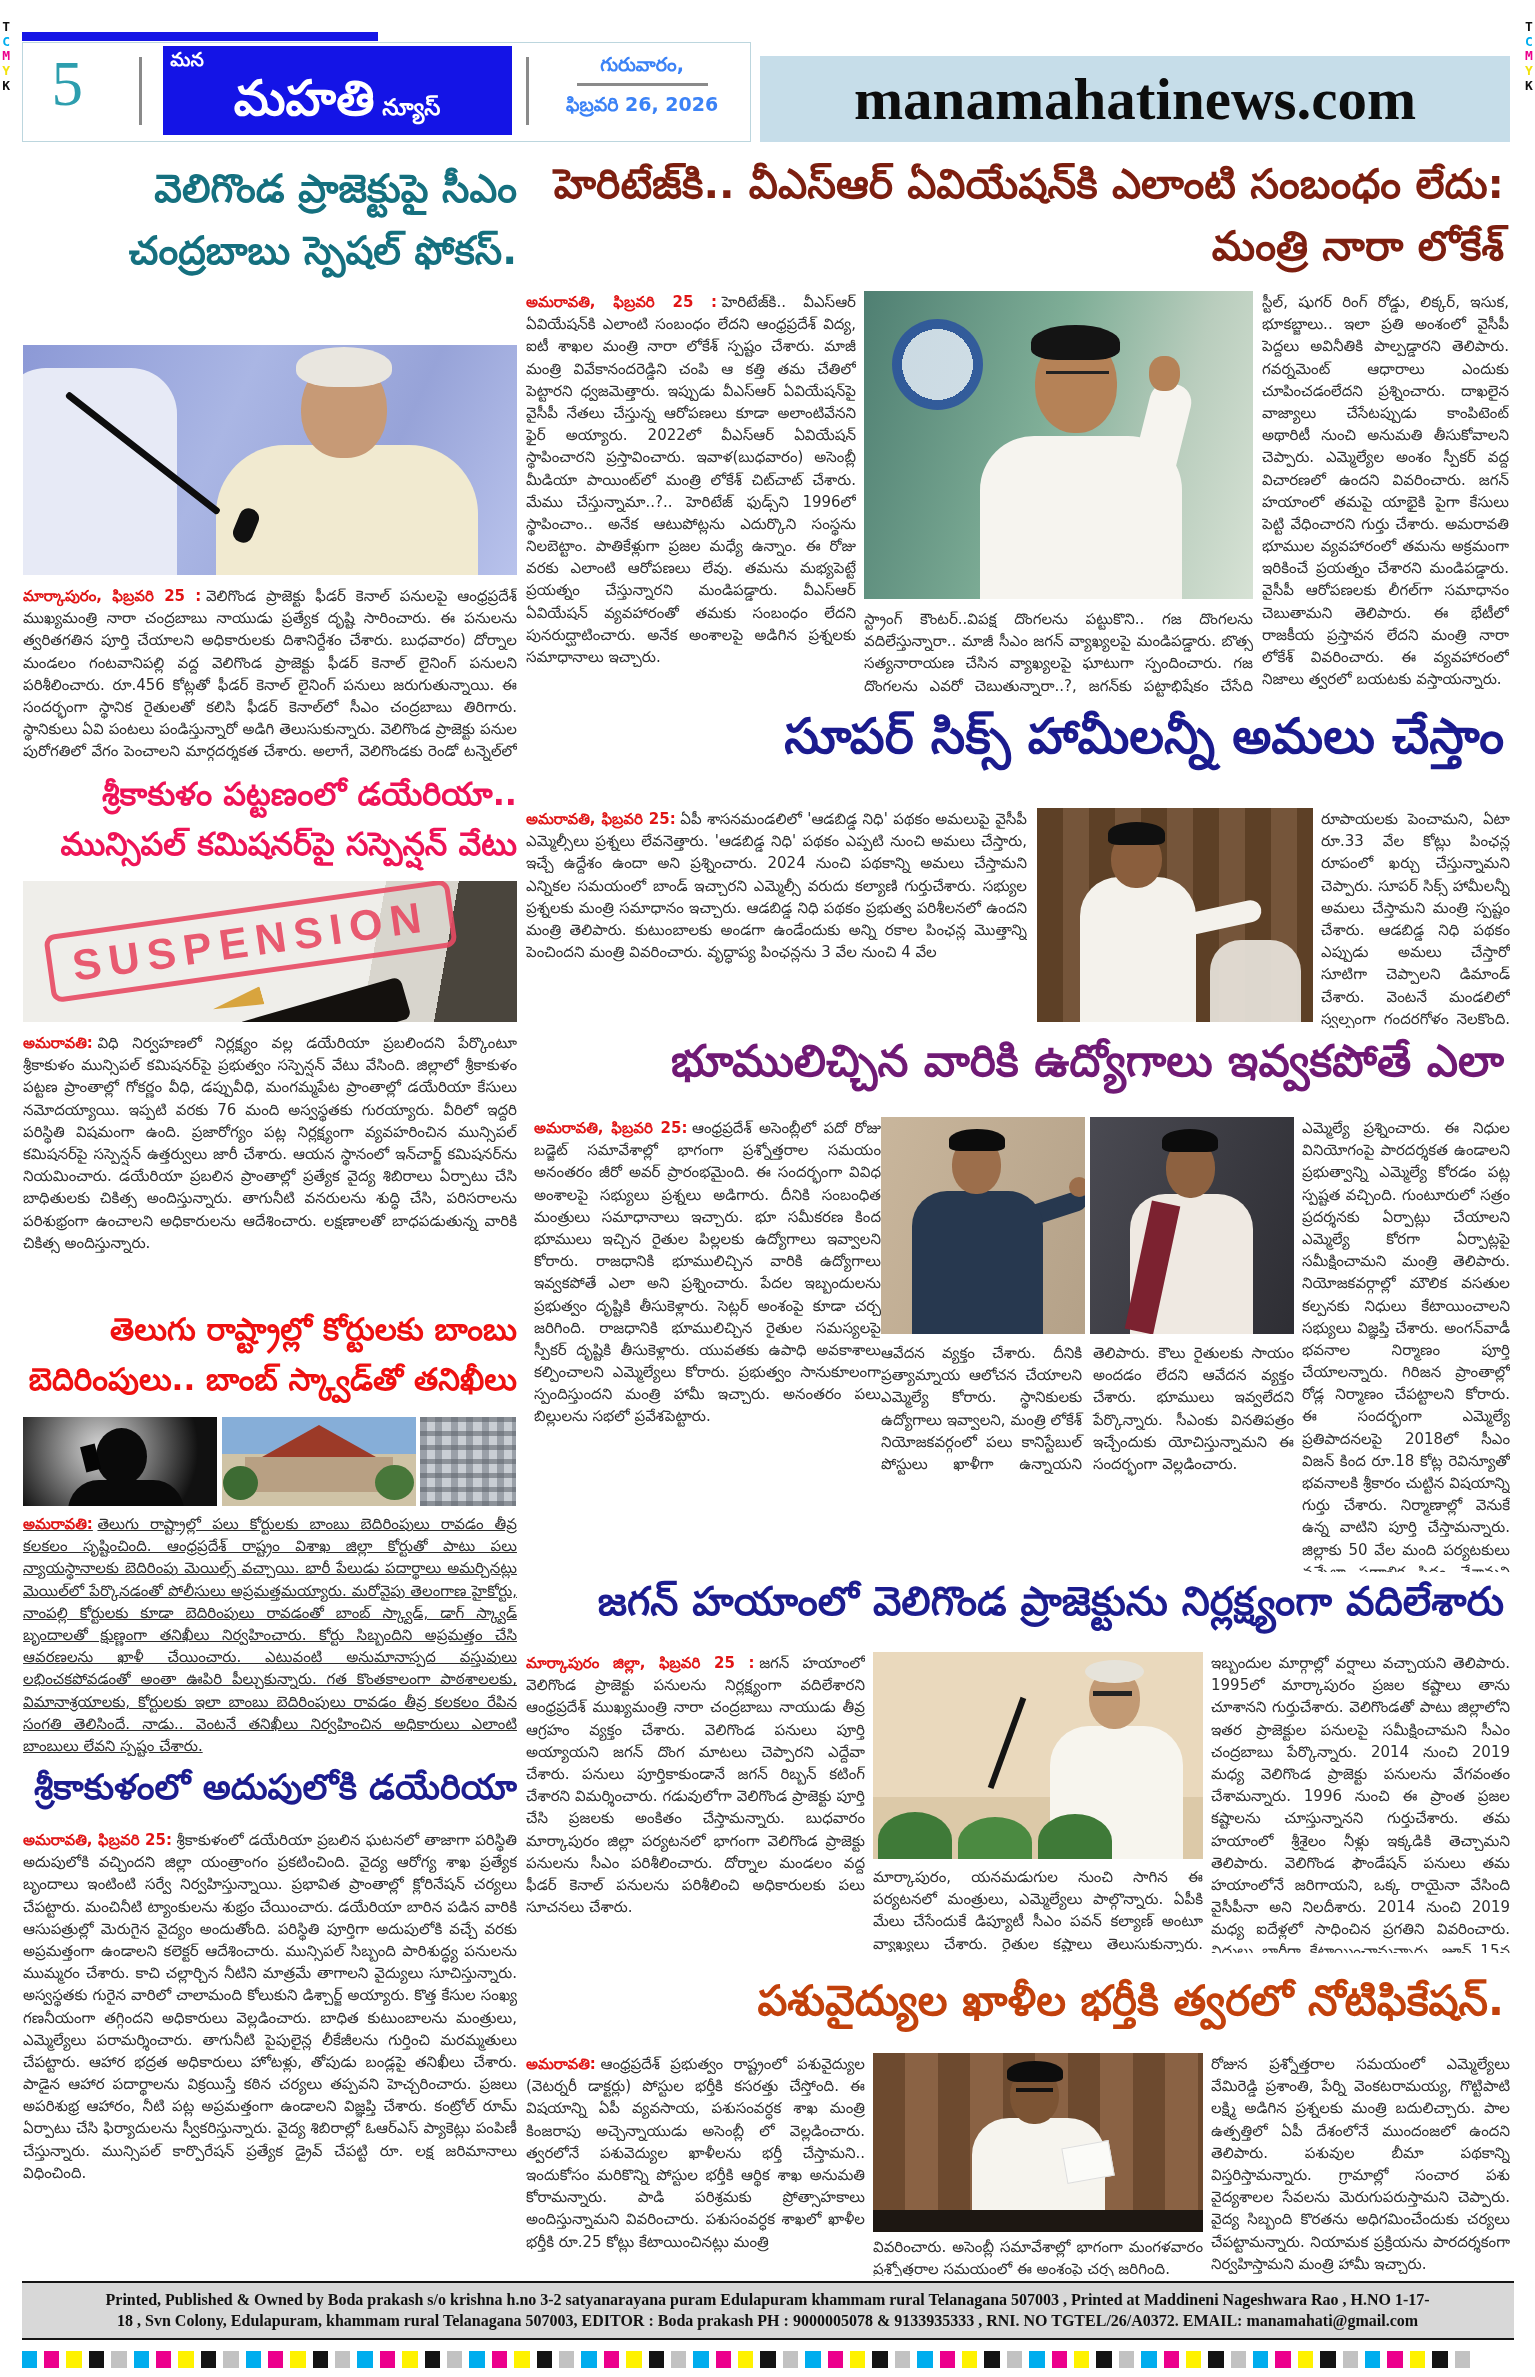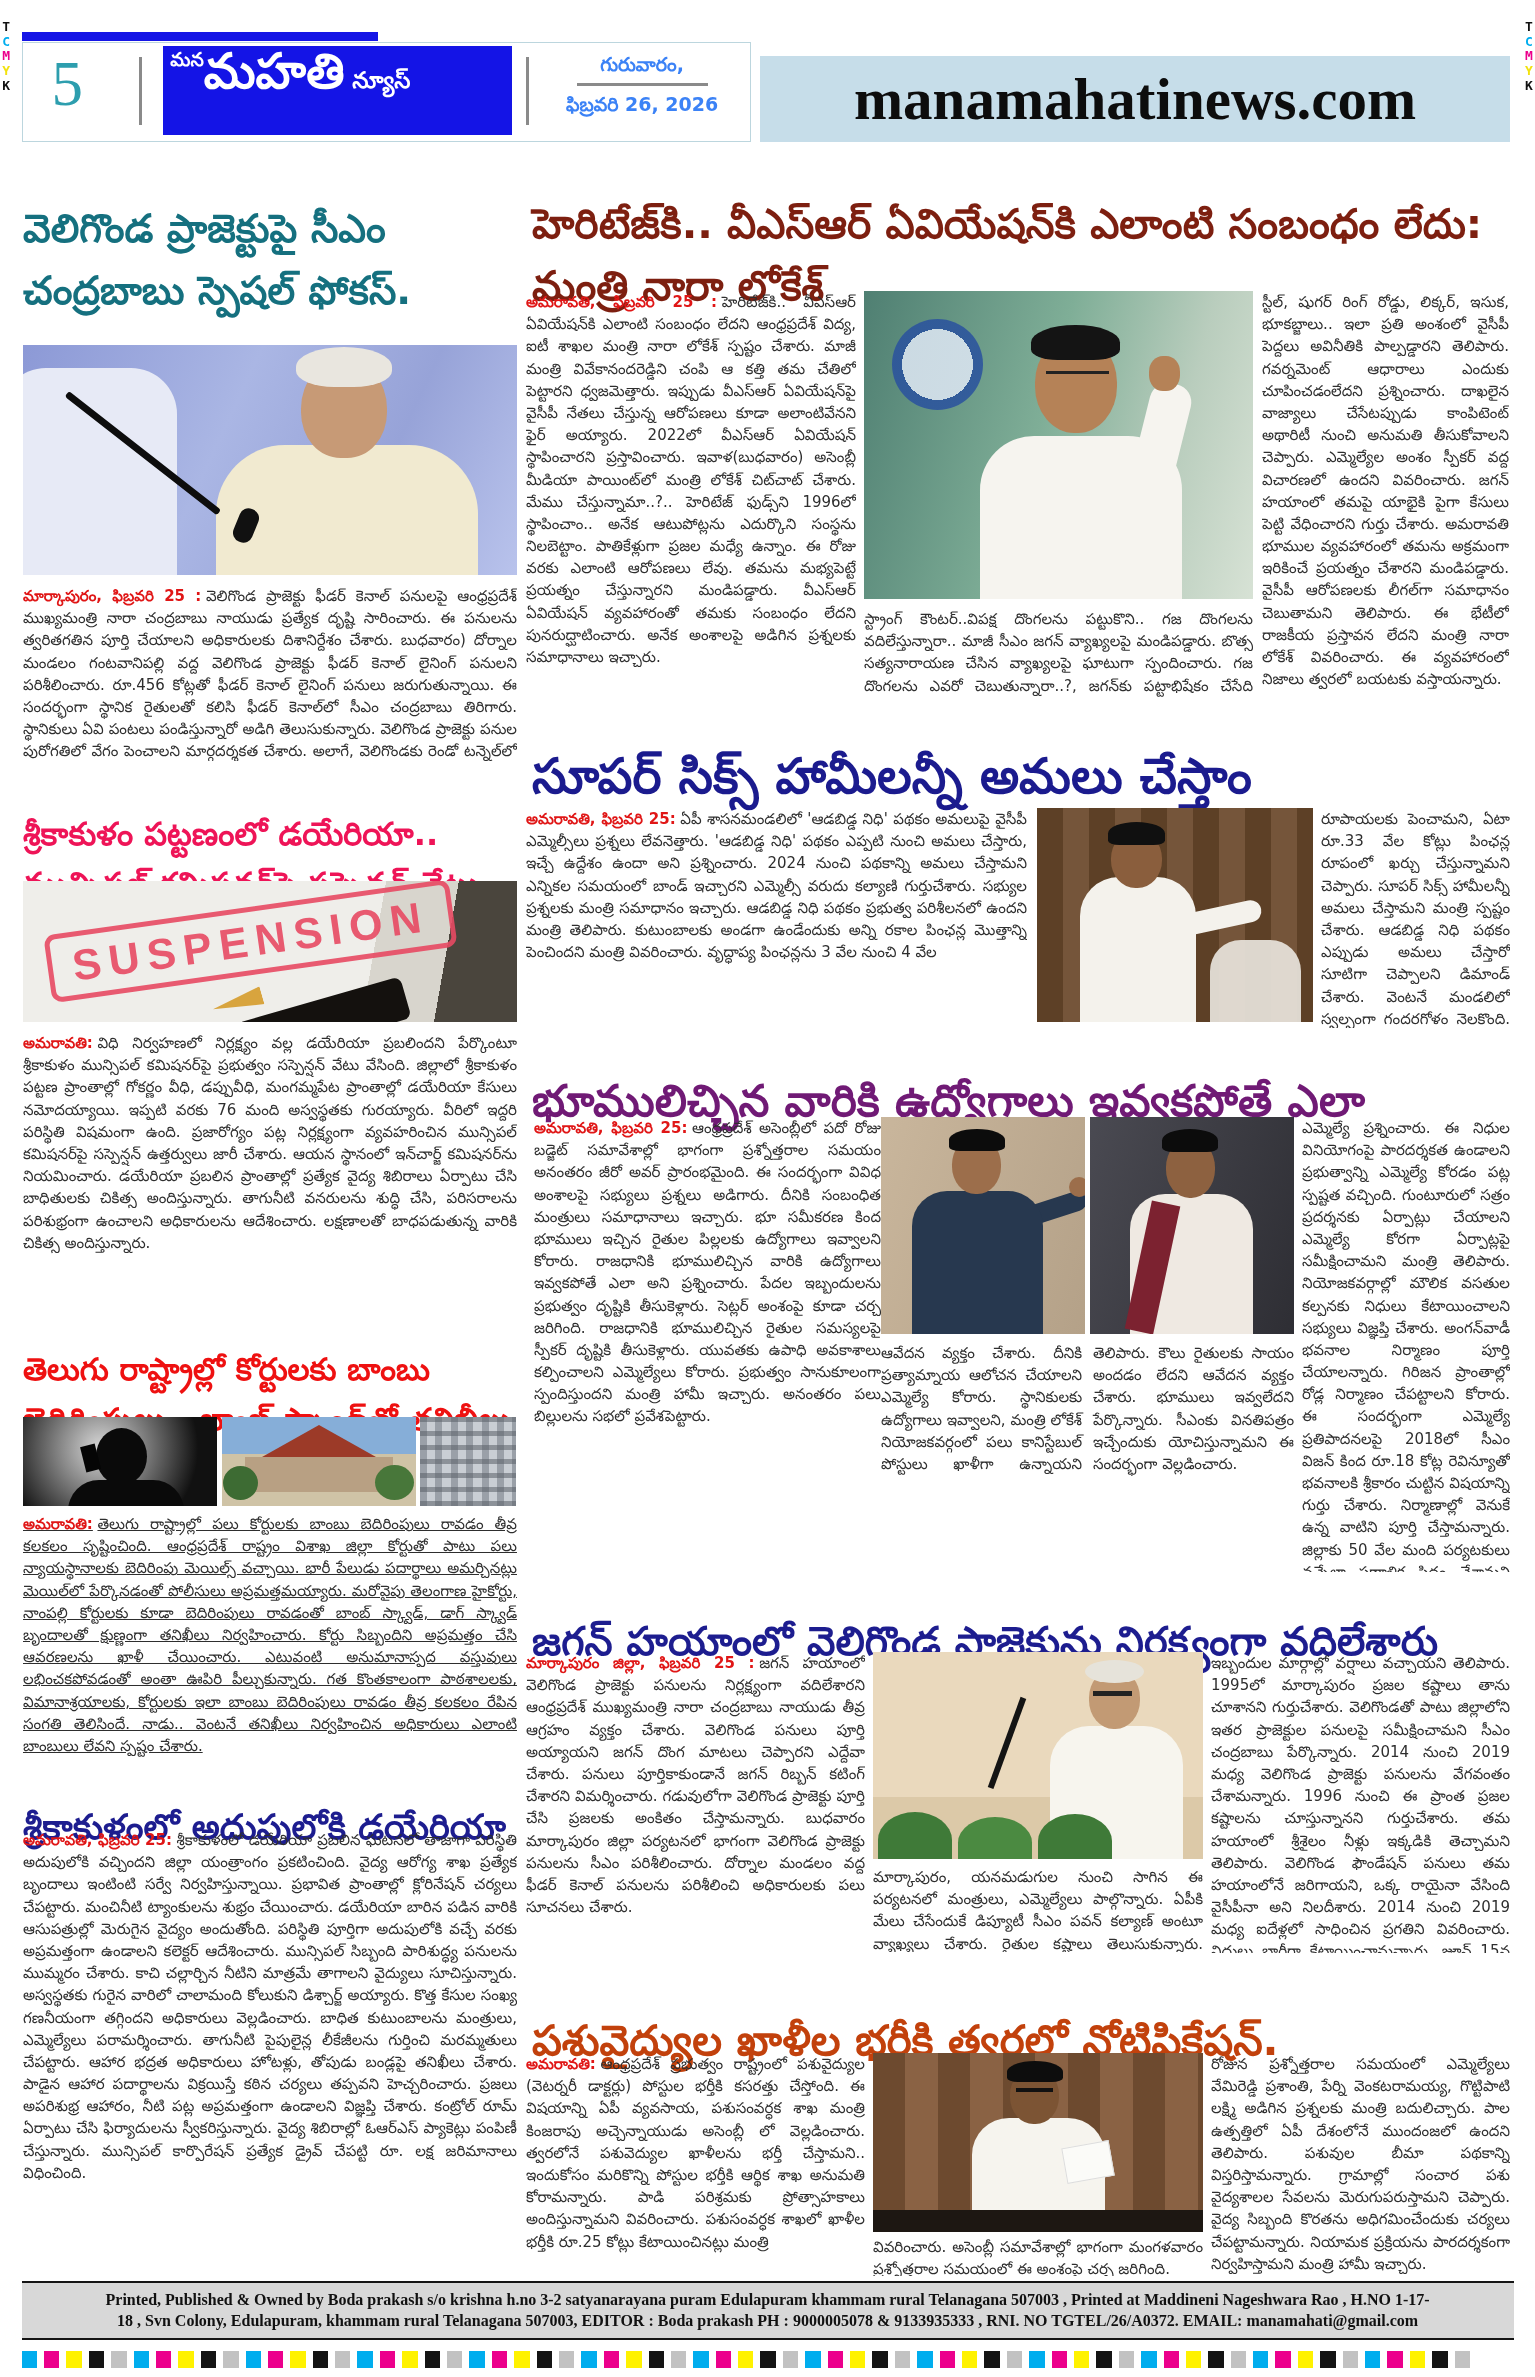--- a/index.html
+++ b/index.html
@@ -13,34 +13,34 @@
 
   
   .header-topbar{position:absolute;left:21.6px;top:32px;width:356px;height:9.3px;background:#1515e6;}
   .header-left{position:absolute;left:21.6px;top:42px;width:729px;height:100px;background:#fff;
                border:1.5px solid #bcd6de;box-sizing:border-box;}
   .pagenum{position:absolute;left:29px;top:4.6px;font-size:63px;color:#2d9eae;
            font-family:"Liberation Serif",serif;}
   .vbar{position:absolute;top:14px;width:3.9px;height:68px;background:#8a8a8a;}
   .vbar.v1{left:116px;} .vbar.v2{left:503px;}
   .mast{position:absolute;left:140px;top:3.1px;width:349px;height:89px;background:#1414e6;color:#fff;
-        display:flex;flex-direction:row;padding:1.5px 7.7px;box-sizing:border-box;}
+        display:flex;flex-direction:column;padding:1.5px 7.7px;box-sizing:border-box;}
   .mast-small{font-size:19px;font-weight:bold;}
   .mast-row{display:flex;align-items:baseline;justify-content:center;gap:7.7px;margin-top:-4.6px;}
   .mast-main{font-size:49px;font-weight:bold;}
   .mast-sub{font-size:23px;font-weight:bold;}
   .datebox{position:absolute;left:521px;top:9.3px;width:197px;text-align:center;color:#3b82f6;
            font-weight:bold;font-size:19px;line-height:1.3;}
   .datebox .rule{width:131px;height:3.1px;background:#8a8a8a;margin:6.2px auto;}
   .site-box{position:absolute;left:760px;top:56px;width:750px;height:86px;background:#c6dde9;
             display:flex;align-items:center;justify-content:center;
             font-family:"Liberation Serif",serif;font-weight:bold;font-size:59px;color:#0d0d0d;}
 
   
-  .headline{position:absolute;font-weight:bold;text-align:left;margin-top:40px;}
+  .headline{position:absolute;font-weight:bold;text-align:right;}
   .body{position:absolute;font-size:15px;line-height:1.48;text-align:justify;color:#2e2e2e;overflow:hidden;}
   .dateline{font-weight:bold;color:#e01616;margin-right:4.6px;}
 
   
   #h-l1{left:23px;top:158px;width:494px;font-size:39px;line-height:1.6;color:#15707f;}
   #b-l1{left:23px;top:585px;width:494px;height:176px;}
   #h-l2{left:23px;top:770px;width:494px;font-size:32px;line-height:1.55;color:#ee1457;}
   #b-l2{left:23px;top:1032px;width:494px;height:261px;}
   #h-l3{left:23px;top:1305px;width:494px;font-size:31px;line-height:1.6;color:#ee1111;}
   #b-l3{left:23px;top:1513px;width:494px;height:247px;text-decoration:underline;}

